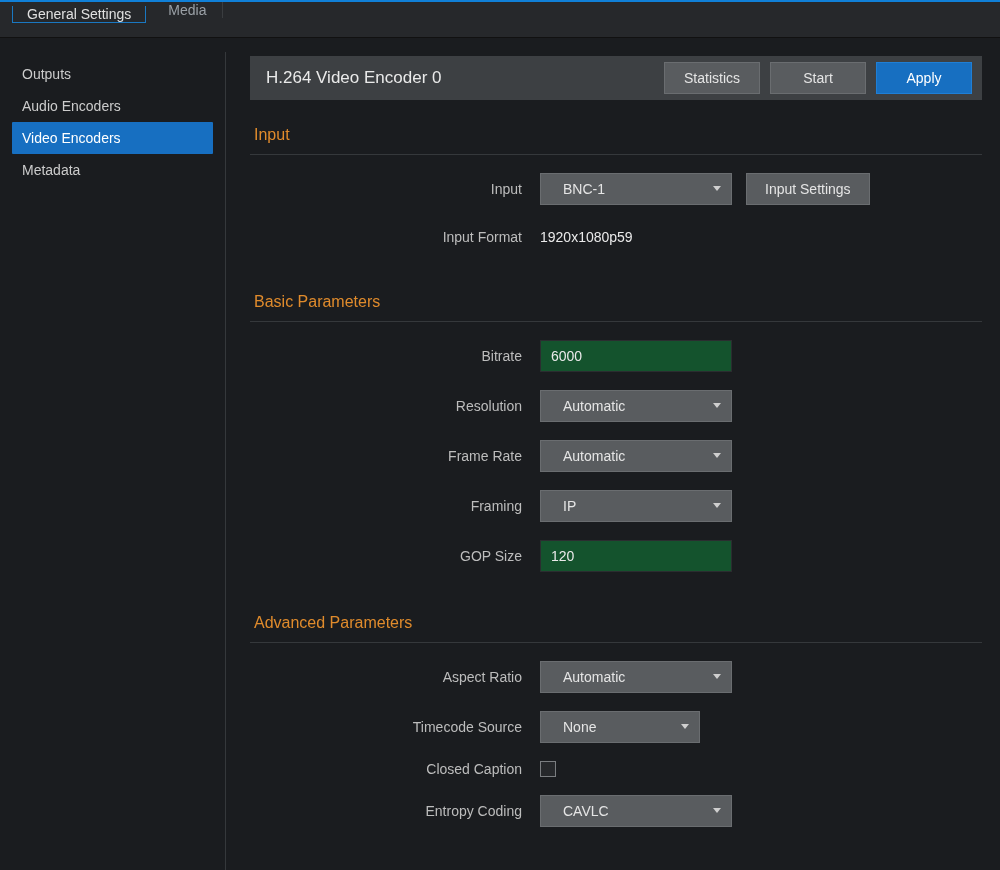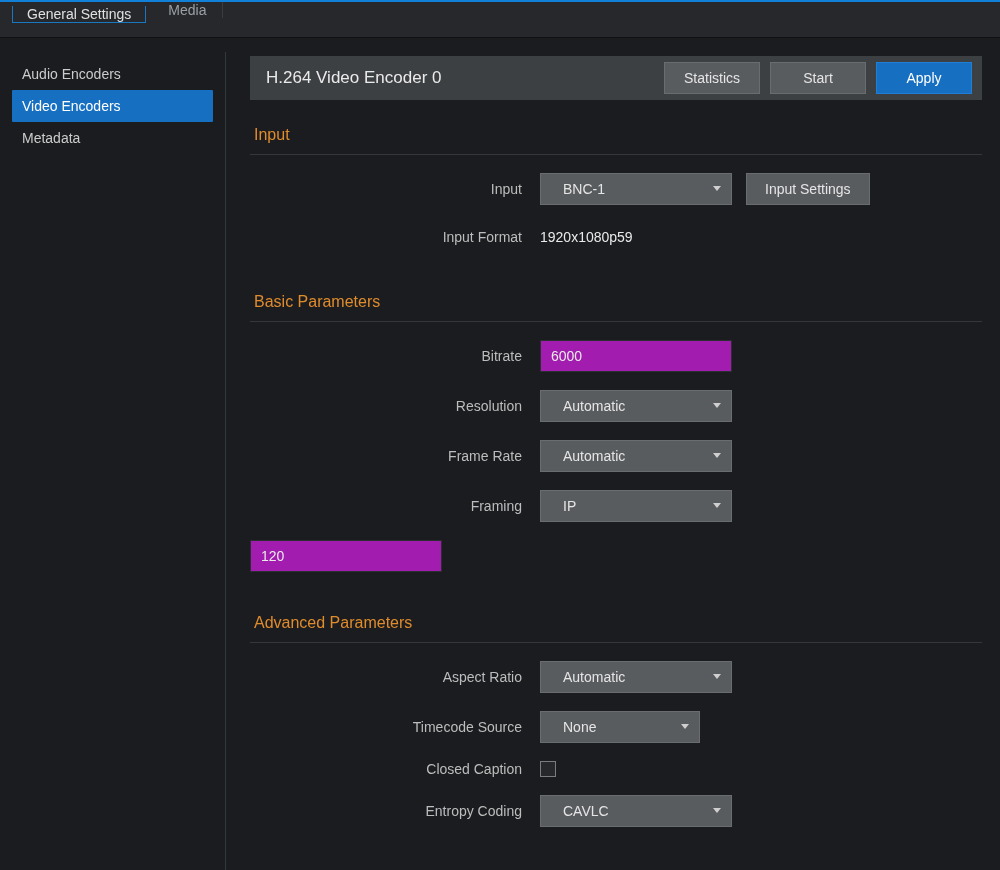--- a/index.html
+++ b/index.html
@@ -114,21 +114,21 @@
       color: #e5e5e5;
       cursor: pointer;
       position: relative;
     }
     .select .caret {
       position: absolute; right: 10px; top: 50%; transform: translateY(-50%);
     }
     .select.narrow { width: 160px; }
     .text-input {
       width: 192px; height: 32px;
-      background: #a21caf;
+      background: #14532d;
       border: 1px solid #2b2d30;
       color: #eaeaea;
       padding: 0 10px;
       font-size: 14px;
     }
     .aux-btn {
       height: 32px; padding: 0 18px;
       margin-left: 14px;
       background: #595c5f;
       border: 1px solid #6a6d70;
@@ -153,20 +153,23 @@
     <span>General Settings</span>
   </div>
   <div class="top-tab">
     <span>Media</span>
   </div>
 </div>
 
 <div class="layout">
   <div class="sidebar">
     <div class="side-item">
+      <span>Outputs</span>
+    </div>
+    <div class="side-item">
       <span>Audio Encoders</span>
     </div>
     <div class="side-item active">
       <span>Video Encoders</span>
     </div>
     <div class="side-item">
       <span>Metadata</span>
     </div>
   </div>
 
@@ -257,20 +260,21 @@
           <span class="caret">
             <svg width="8" height="6" viewBox="0 0 8 6">
                 <path d="M0 0 L8 0 L4 5 Z" fill="#cfcfcf"></path>
               </svg>
           </span>
         </div>
       </div>
     </div>
 
     <div class="form-row">
+      <div class="form-label">GOP Size</div>
       <div class="form-control">
         <input class="text-input" value="120" style="">
       </div>
     </div>
 
     <div class="section-title mt">Advanced Parameters</div>
 
     <div class="form-row">
       <div class="form-label">Aspect Ratio</div>
       <div class="form-control">

